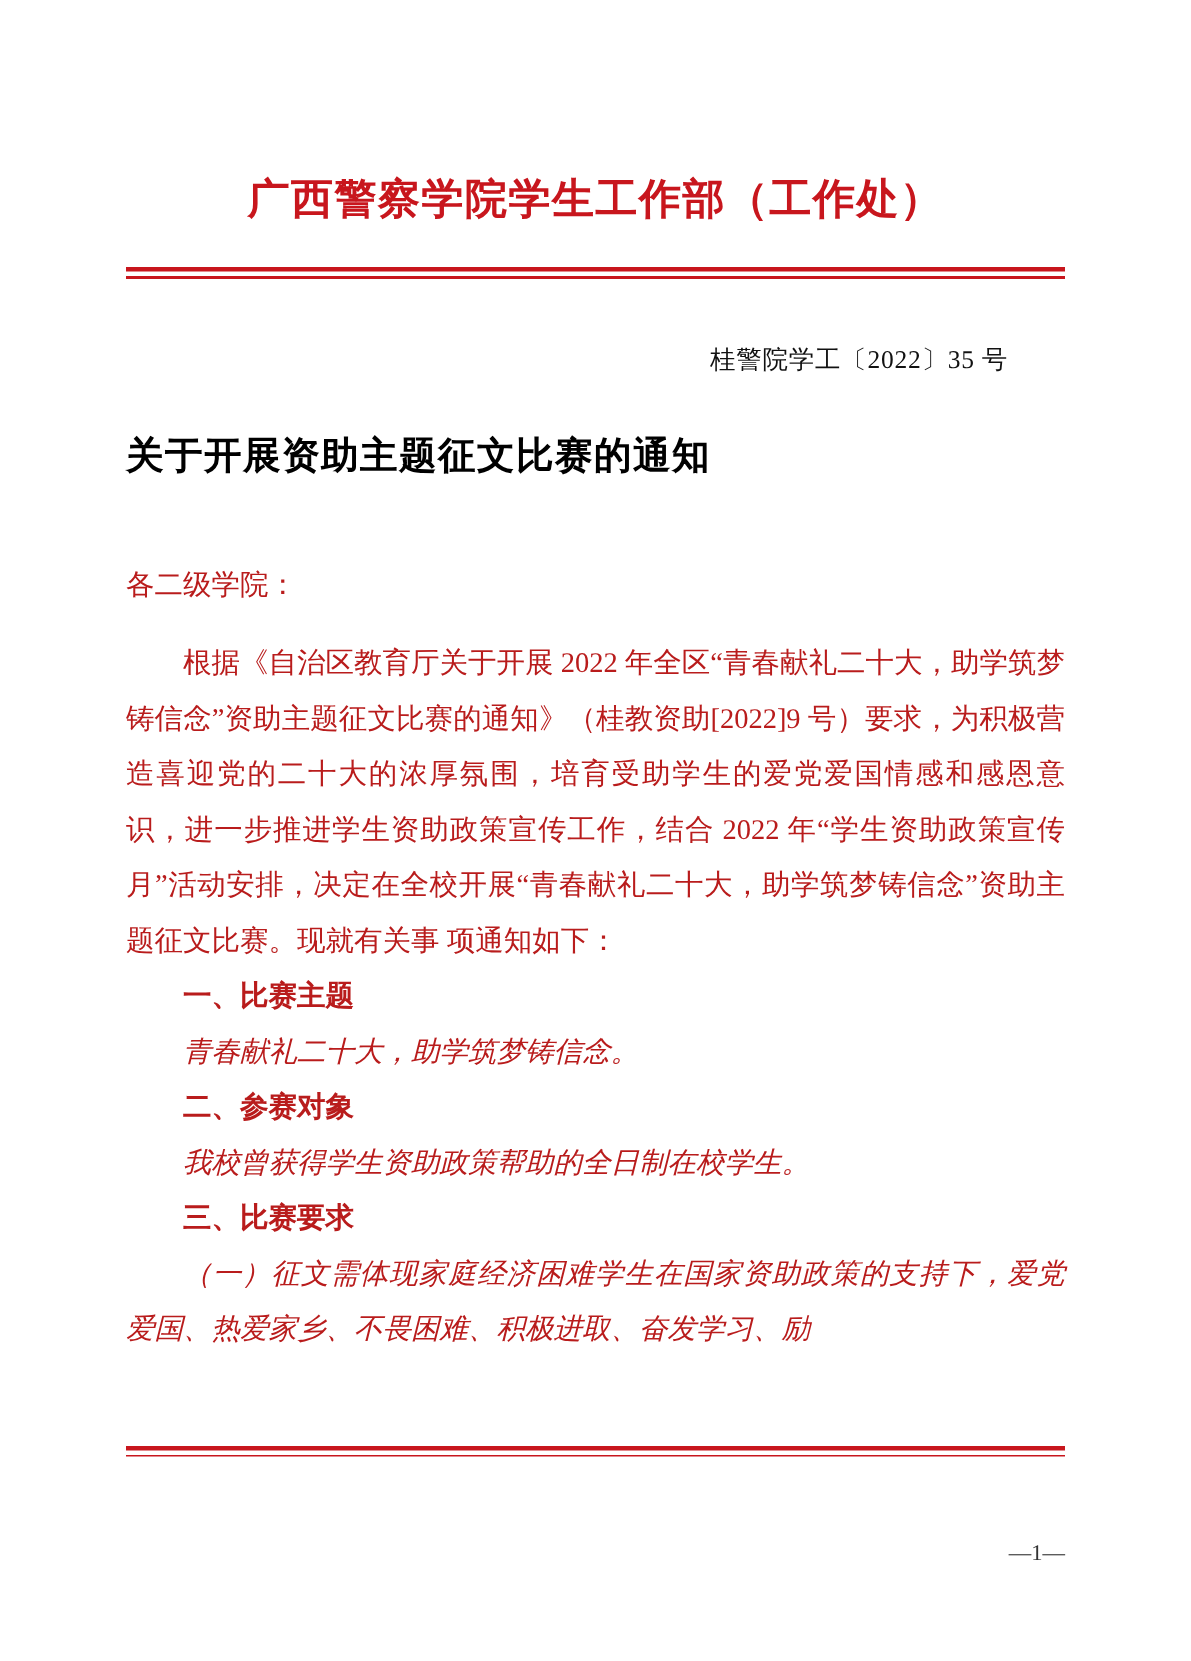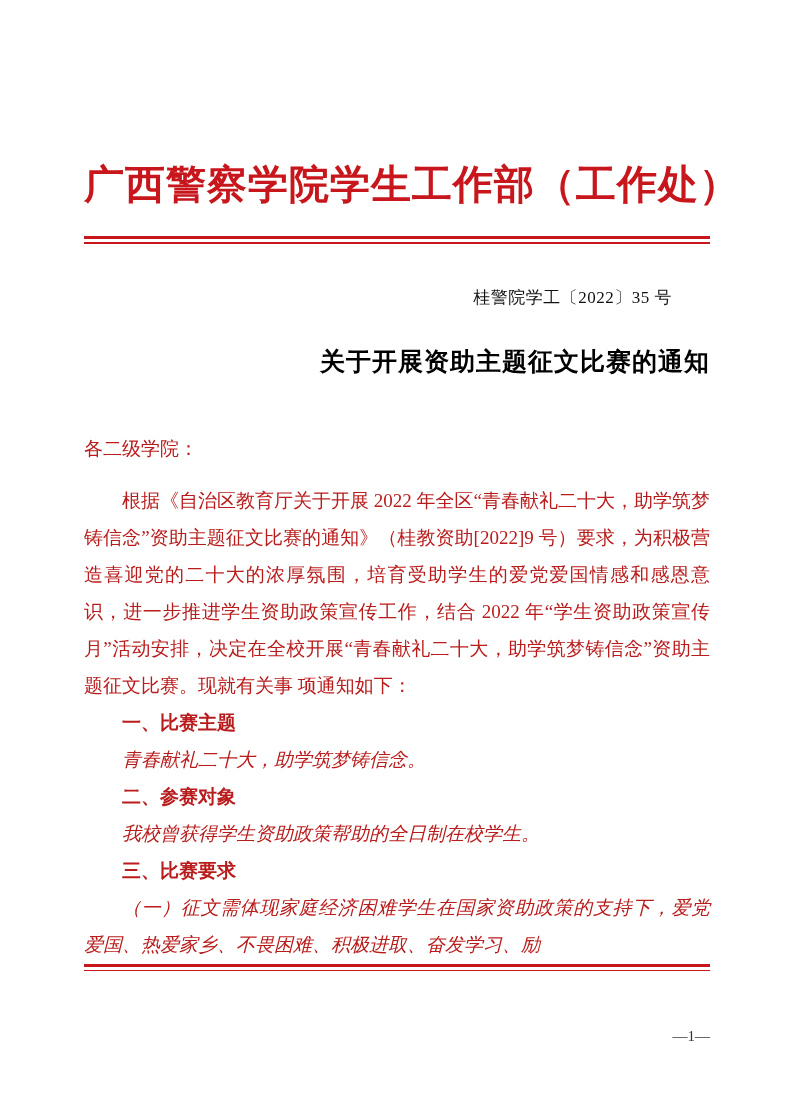--- a/index.html
+++ b/index.html
@@ -25,25 +25,24 @@
 
   
   .masthead {
     padding-top: 118px;
     text-align: center;
   }
   .masthead-title {
     color: #c8161d;
     font-family: "Liberation Serif", "DejaVu Serif", serif;
     font-weight: bold;
-    font-size: 40px;
+    font-size: 28px;
     letter-spacing: 1px;
     line-height: 1.15;
     white-space: nowrap;
-    margin-top: 44px;
   }
   .masthead-rule {
     margin-top: 28px;
     height: 3px;
     background: #c8161d;
   }
   .masthead-rule.thin {
     margin-top: 3px;
     height: 1.5px;
   }
@@ -54,21 +53,21 @@
     text-align: right;
     padding-right: 38px;
     font-size: 17px;
     letter-spacing: 0.5px;
     color: #111;
   }
 
   
   .doc-title {
     margin-top: 36px;
-    text-align: right;
+    text-align: left;
     font-size: 25px;
     font-weight: bold;
     letter-spacing: 1px;
     color: #000;
   }
 
   
   .body-block {
     margin-top: 52px;
     font-size: 19px;

